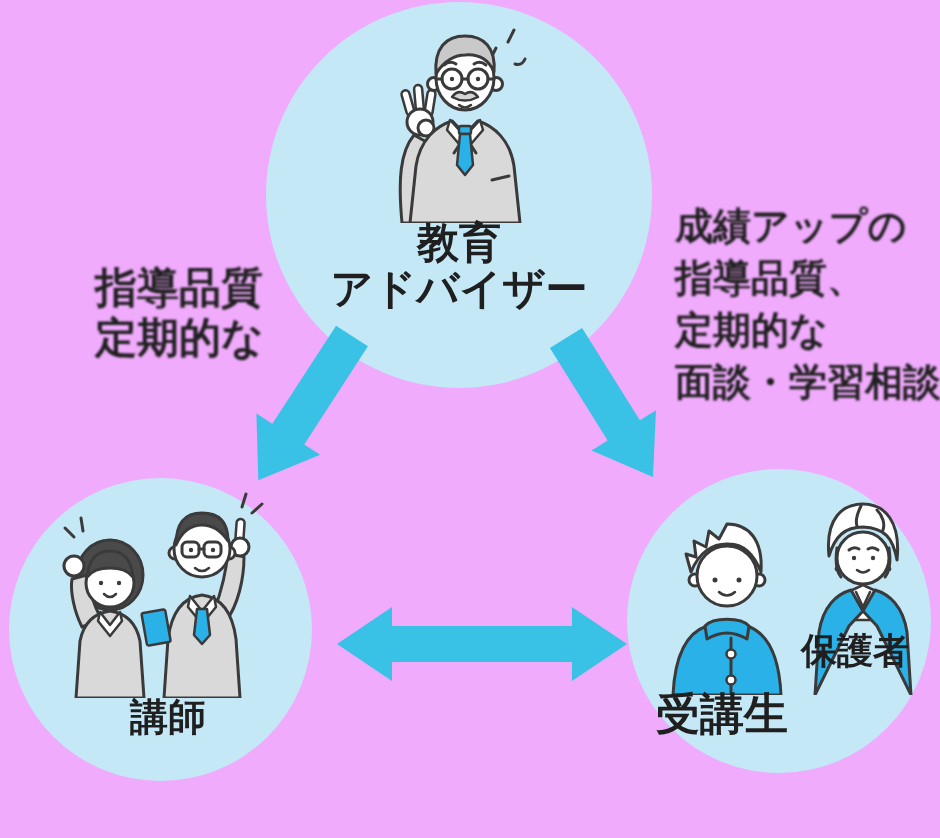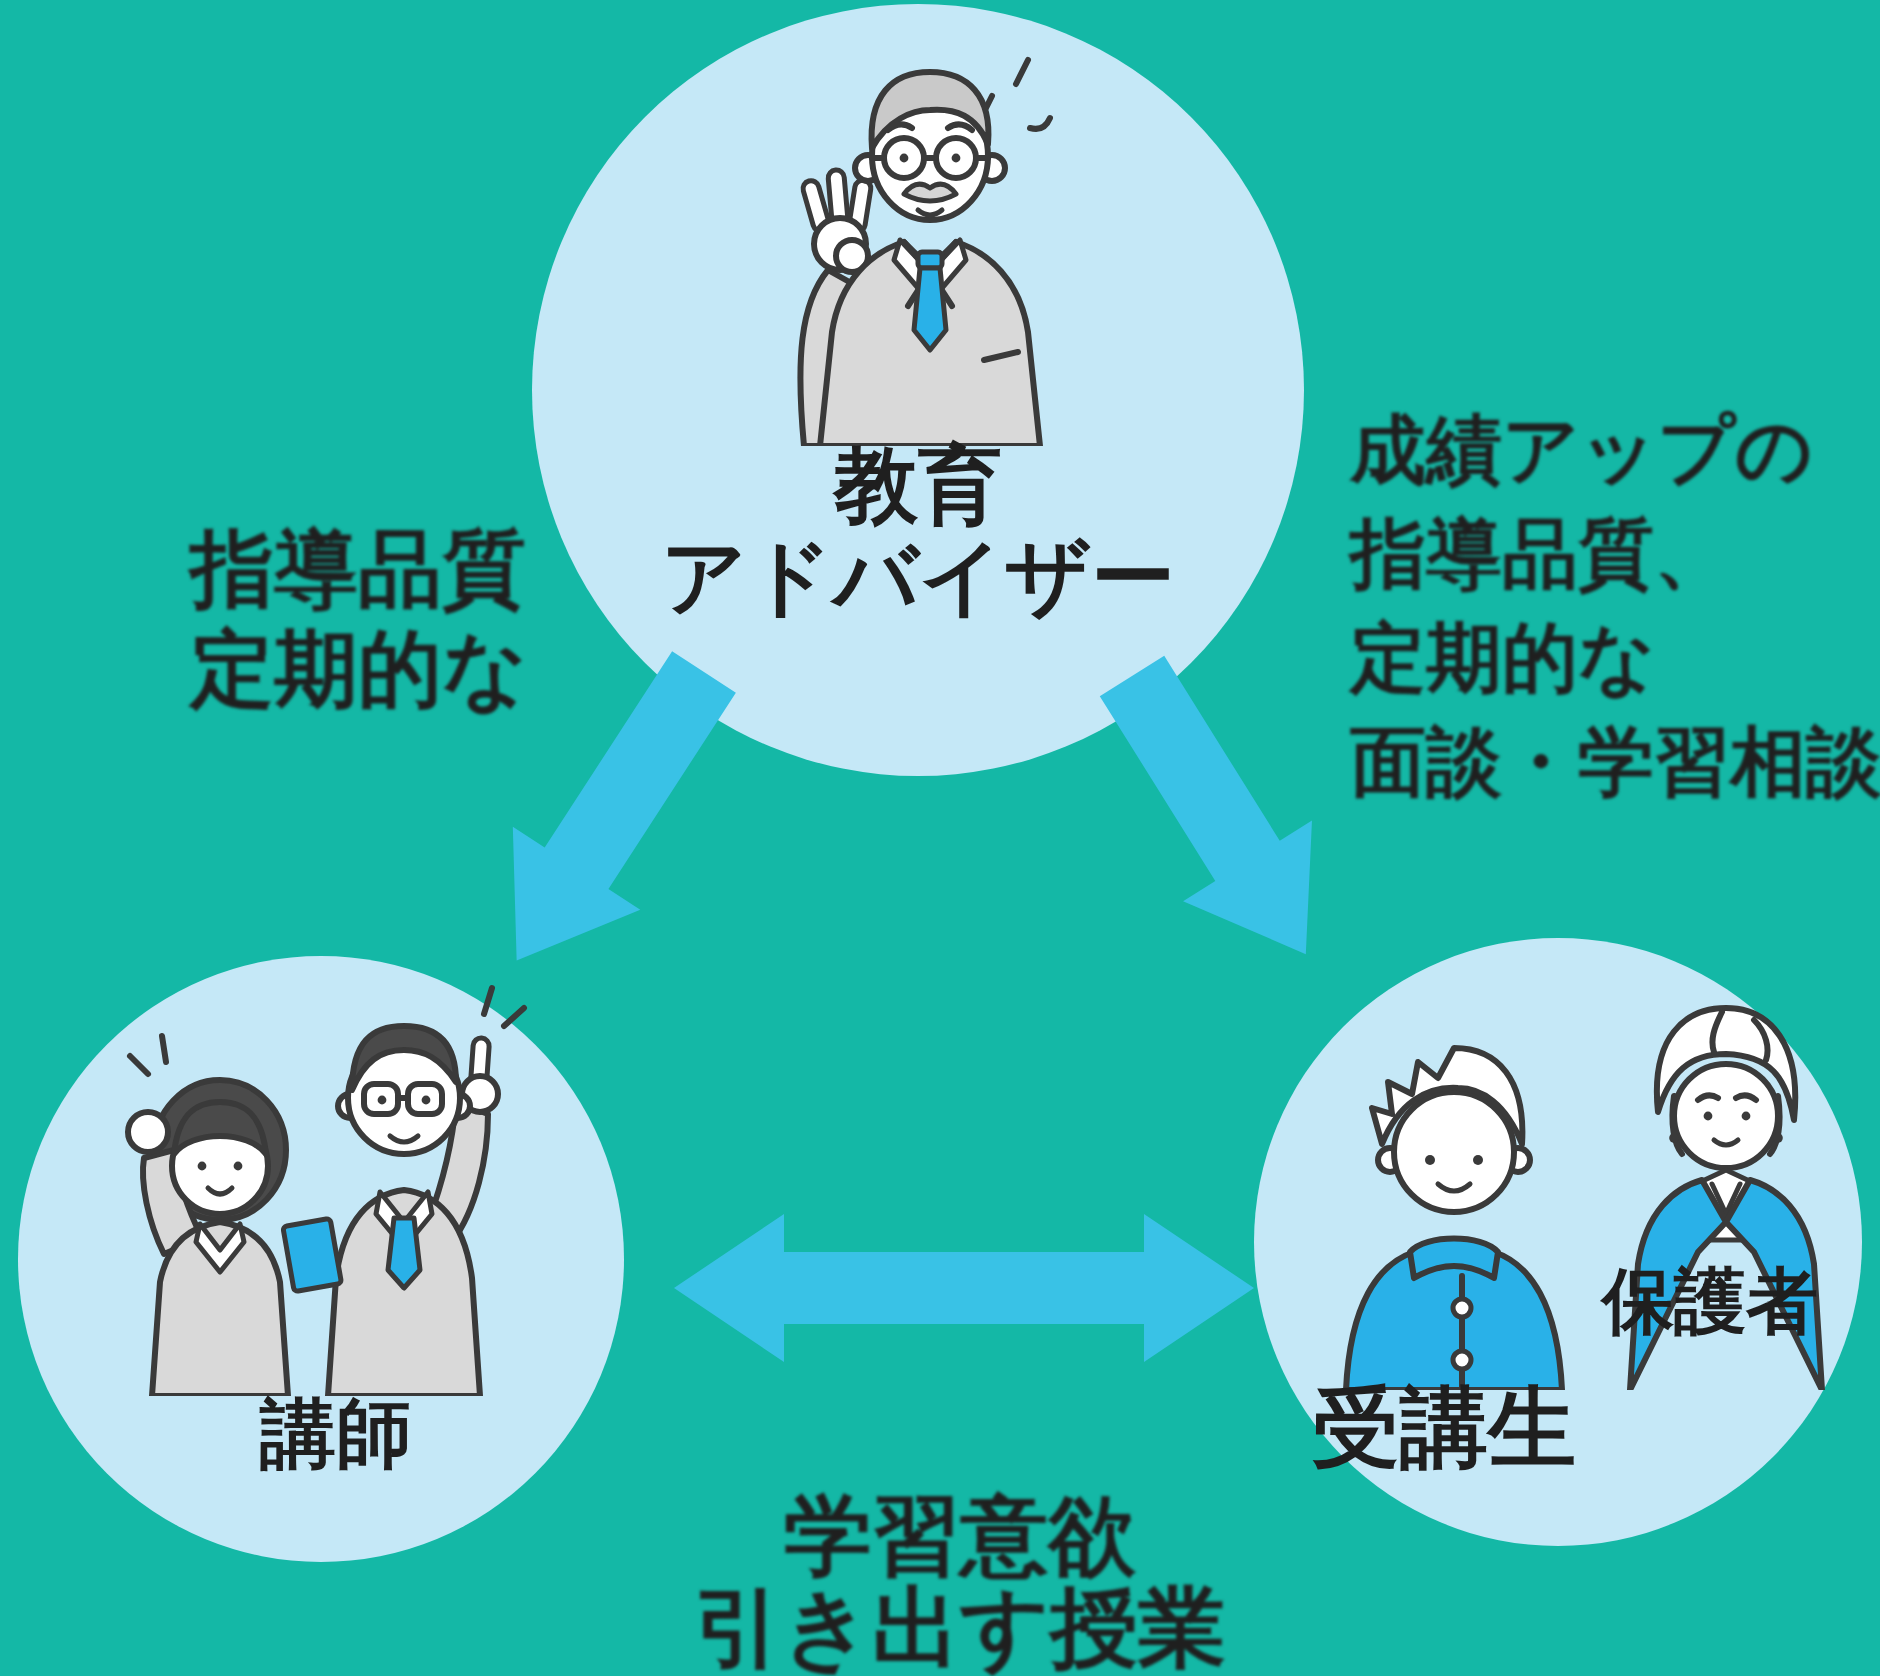--- a/index.html
+++ b/index.html
@@ -3,21 +3,21 @@
 <meta charset="utf-8">
 <style>
   html,body{margin:0;padding:0;}
   body{
     font-family:"Liberation Sans","DejaVu Sans",sans-serif;
     background:#ffffff;
   }
   #canvas{
     position:relative;
     width:940px;height:838px;
-    background:#14b8a6;
+    background:#f0abfc;
     overflow:hidden;
   }
   .circle{
     position:absolute;
     border-radius:50%;
     background:var(--circle-bg,#c5e8f7);
   }
   #circle-advisor{left:266px;top:2px;width:386px;height:386px;}
   #circle-instructor{left:9px;top:478px;width:303px;height:303px;}
   #circle-family{left:627px;top:469px;width:304px;height:304px;}
@@ -37,21 +37,21 @@
   #label-guardian{left:228px;top:158px;font-size:36px;}
 
   .edge-label{
     position:absolute;
     color:var(--text,#1f1f1f);
     font-weight:900;
     white-space:nowrap;
     filter:blur(0.8px);
     z-index:4;
   }
-  #edge-label-left{left:95px;top:263px;font-size:42px;line-height:50px;font-family:Liberation Mono, monospace;}
+  #edge-label-left{left:95px;top:263px;font-size:42px;line-height:50px;}
   #edge-label-right{left:675px;top:200px;font-size:38px;line-height:52px;}
   #edge-label-bottom{left:480px;top:746px;font-size:44px;line-height:46px;text-align:center;transform:translateX(-50%);}
 
   svg{display:block;}
   .illus{position:absolute;}
   #advisor-illus{left:102px;top:16px;}
   #instructor-illus{left:21px;top:5px;}
   #family-illus{left:18px;top:11px;}
 
   
@@ -223,18 +223,14 @@
     <div>定期的な</div>
   </div>
 
   <div class="edge-label" id="edge-label-right">
     <div>成績アップの</div>
     <div>指導品質、</div>
     <div>定期的な</div>
     <div>面談・学習相談</div>
   </div>
 
-  <div class="edge-label" id="edge-label-bottom">
-    <div>学習意欲</div>
-    <div>引き出す授業</div>
-  </div>
 
 </div>
 
 </body></html>

